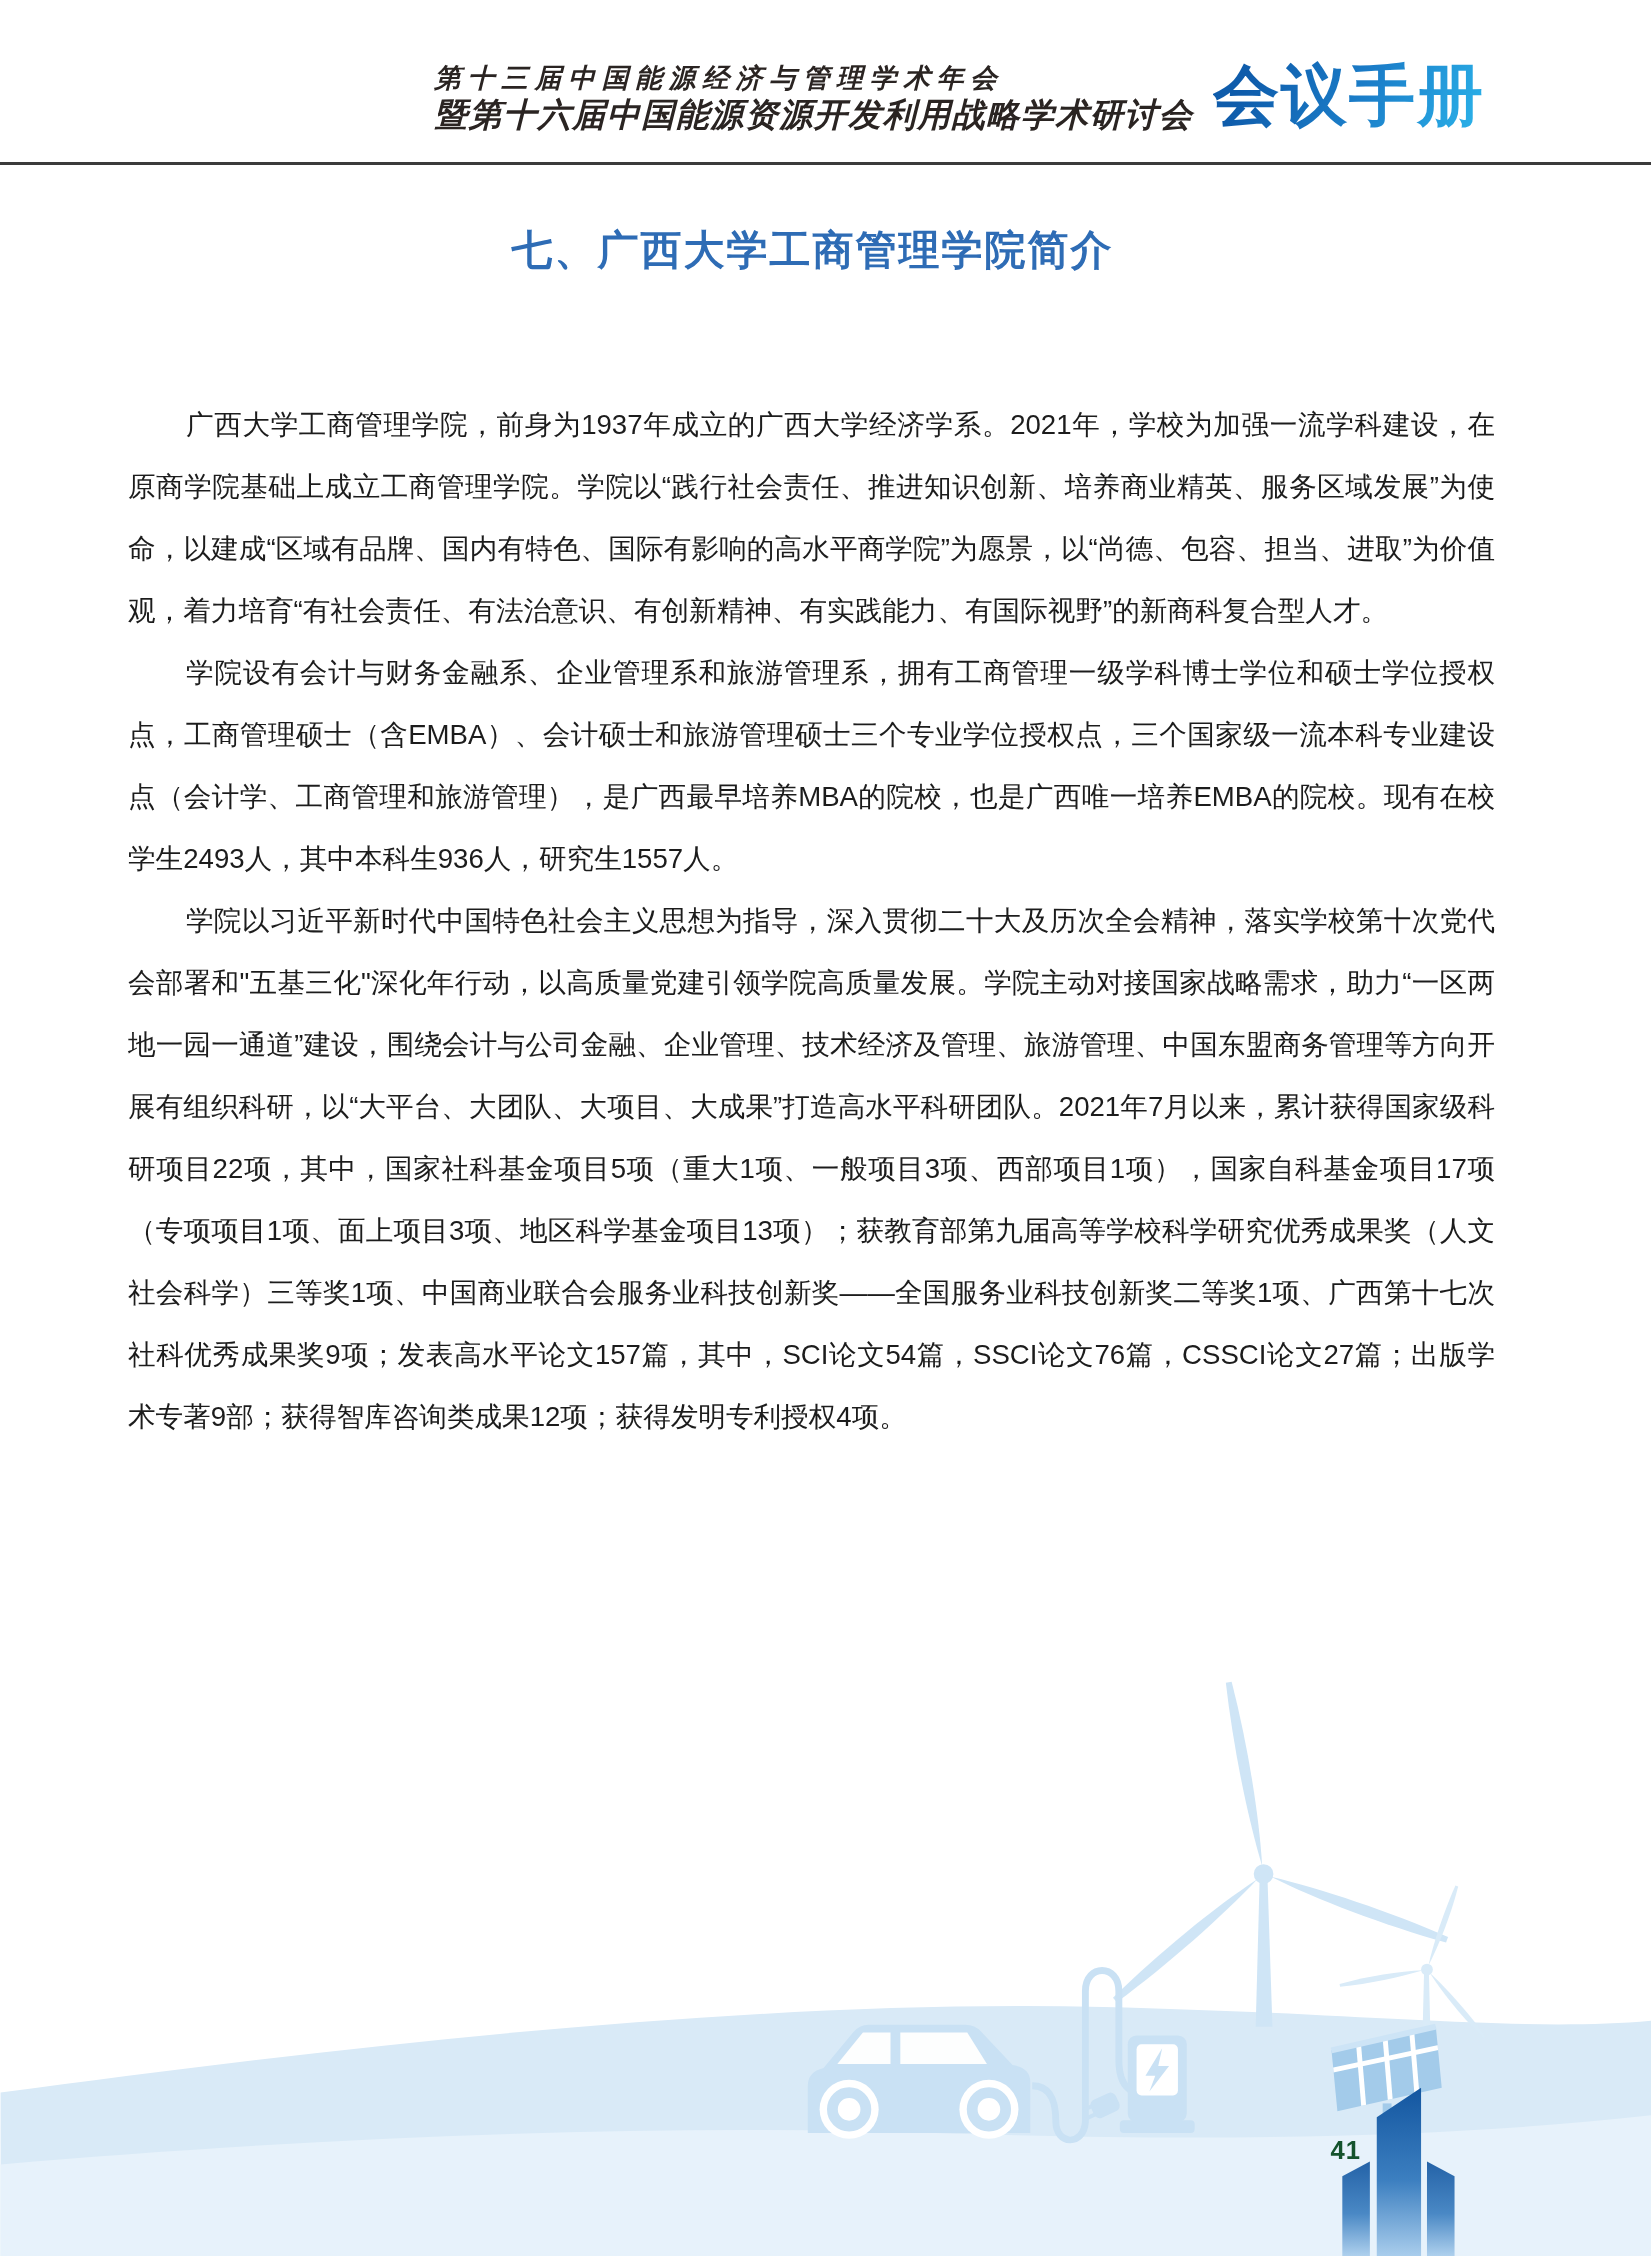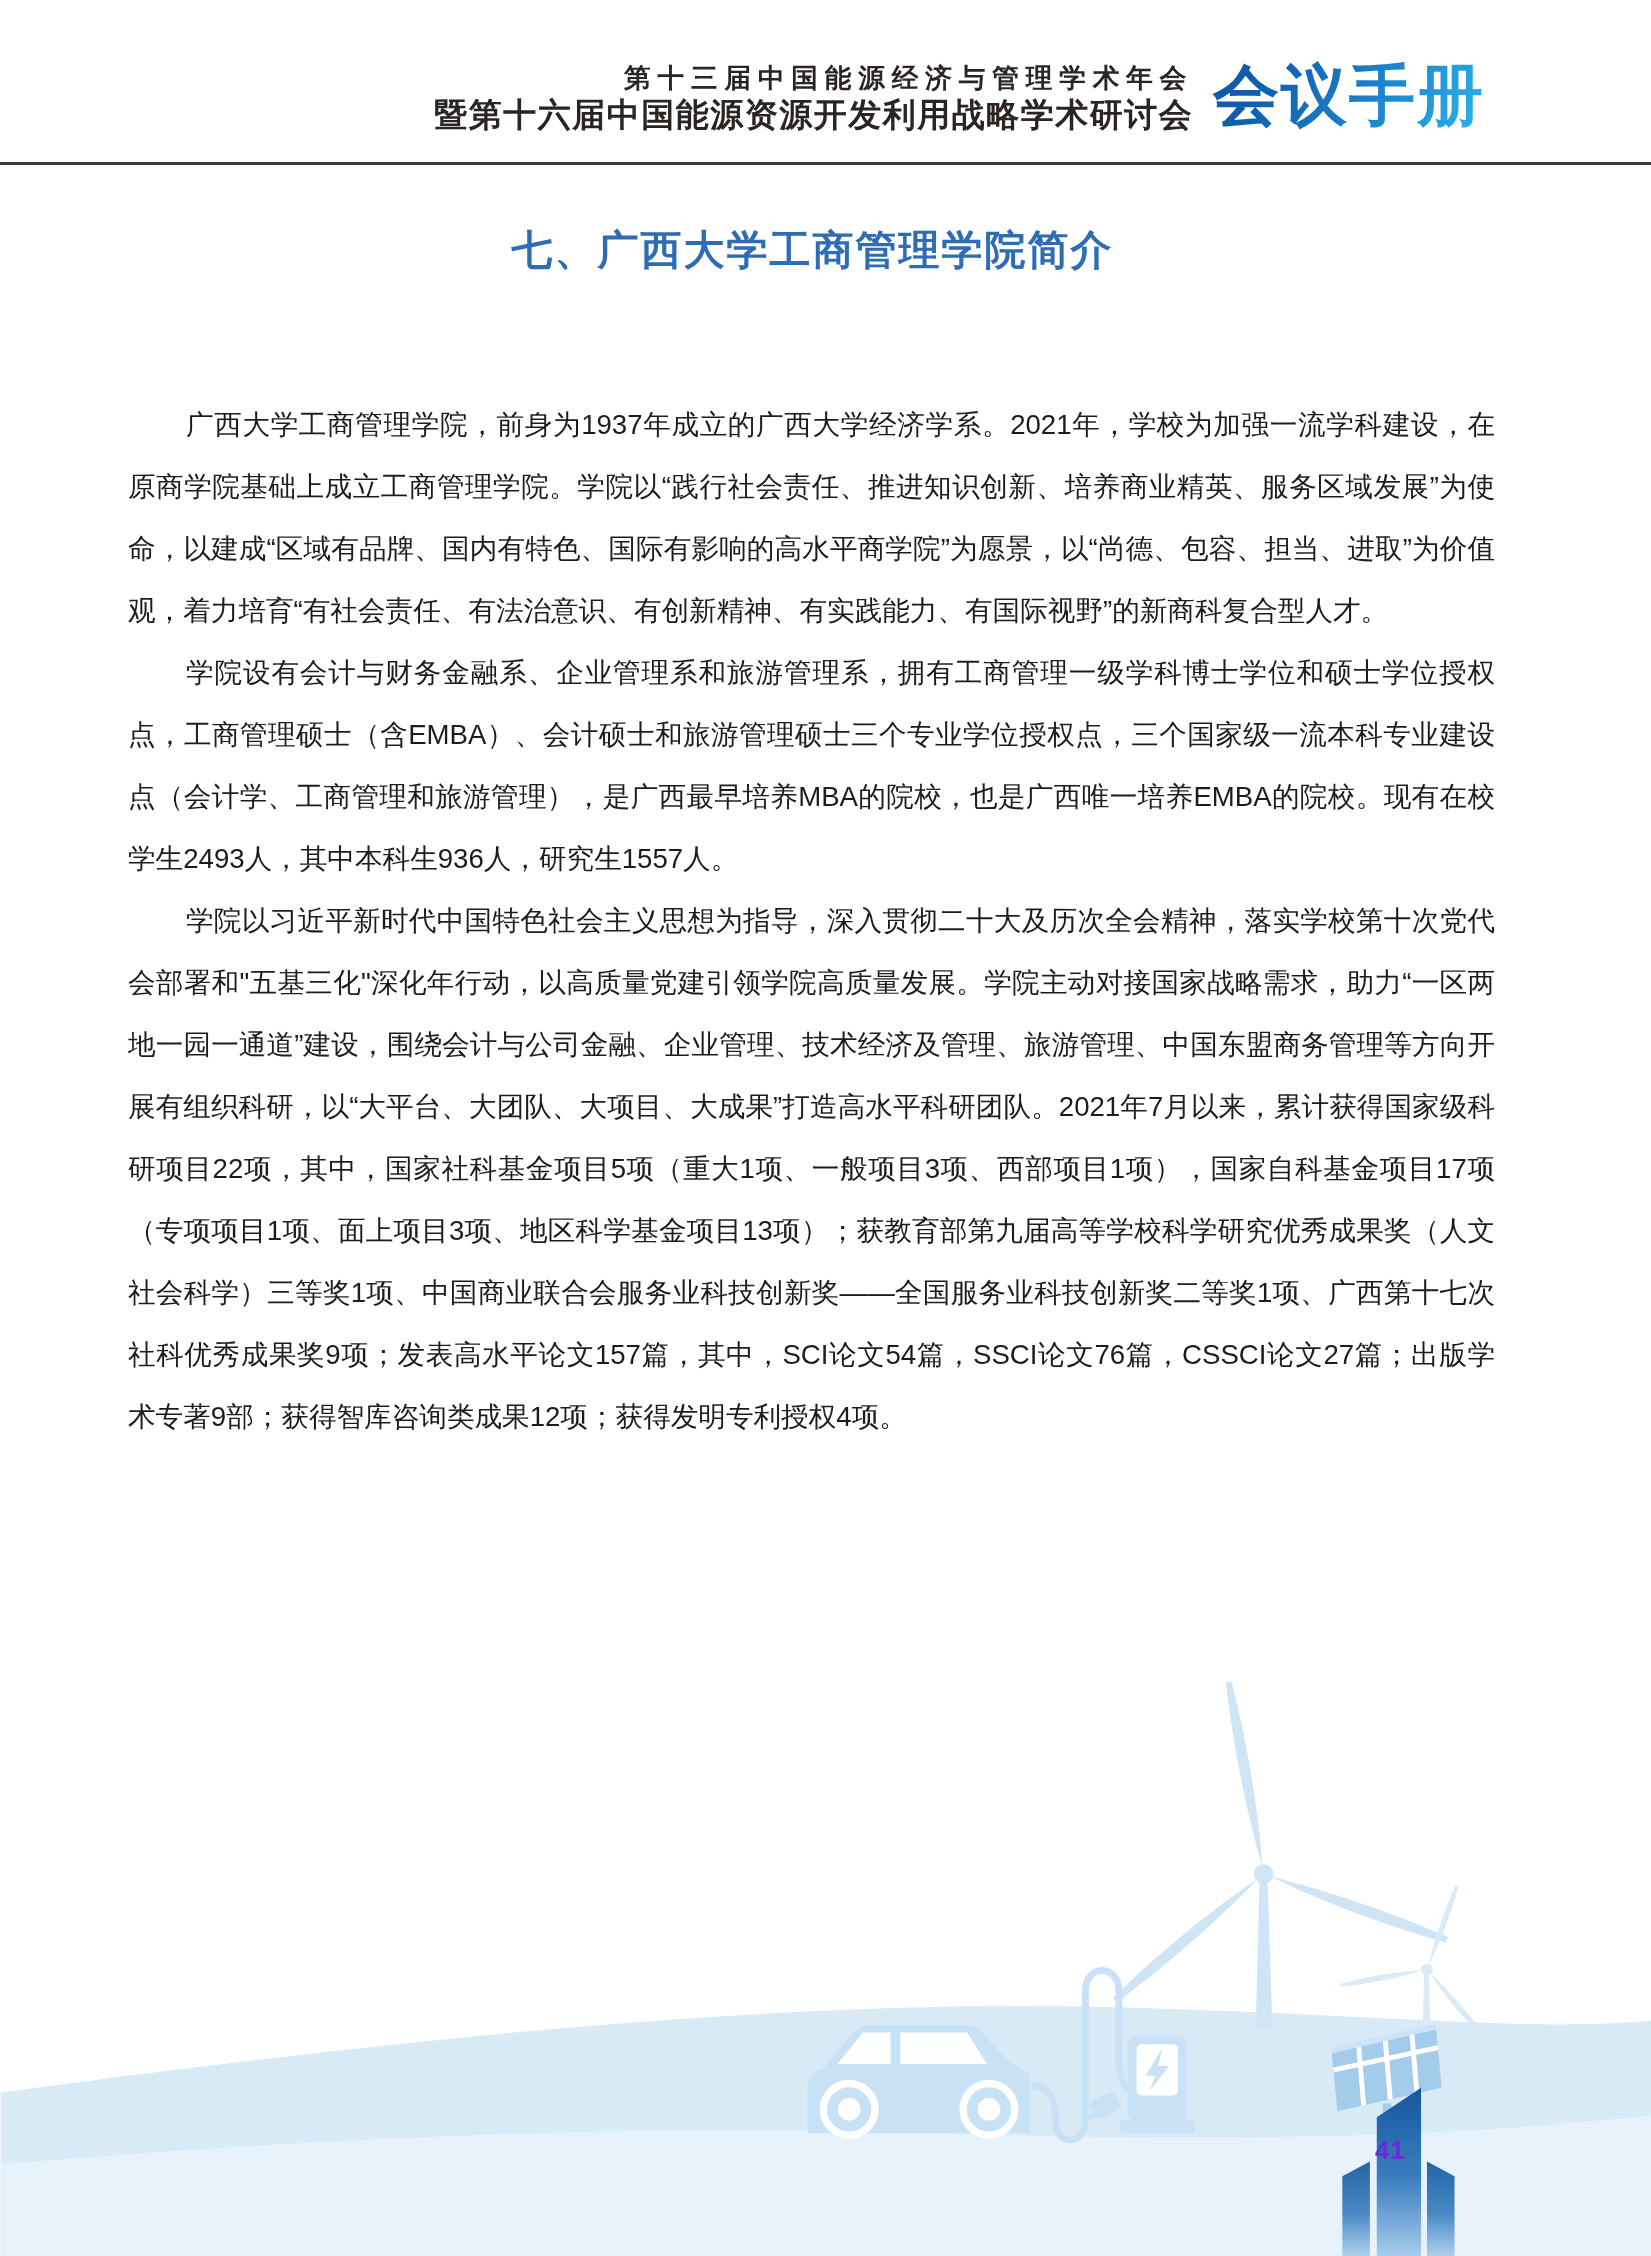--- a/index.html
+++ b/index.html
@@ -10,21 +10,21 @@
     background:#ffffff;
     overflow:hidden;
     font-family:"Liberation Sans", sans-serif;
     margin:0 auto;
   }
   
   .header {
     position:absolute; top:51px; right:167px;
     display:flex; align-items:center;
   }
-  .header-titles { text-align:right; color:#2a2422; }
+  .header-titles { text-align:left; color:#2a2422;font-style:italic; }
   .header-line1 {
     font-size:26.6px; font-weight:bold; letter-spacing:6.9px;
     line-height:37px; white-space:nowrap;
   }
   .header-line2 {
     font-size:33px; font-weight:bold; letter-spacing:1.5px;
     line-height:35px; white-space:nowrap;
   }
   .header-logo {
     margin-left:19.7px;
@@ -50,22 +50,22 @@
     font-size:27.6px; line-height:62px; color:#1c1c1c;
     text-align:justify; text-justify:inter-ideograph;
   }
   .body-text p { text-indent:2.1em; margin:0; }
   
   .footer-art {
     position:absolute; left:0; top:1625px;
     width:1652px; height:631px; display:block;
   }
   .page-number {
-    position:absolute; left:1375px; top:2136px; width:47px;
-    text-align:left; color:#6d28d9;
+    position:absolute; left:1314px; top:2136px; width:47px;
+    text-align:right; color:#14532d;
     font-size:25.6px; font-weight:bold; letter-spacing:1px;
   }
 </style>
 </head>
 <body>
 
 <div class="page">
 
   <div class="header">
     <div class="header-titles">

